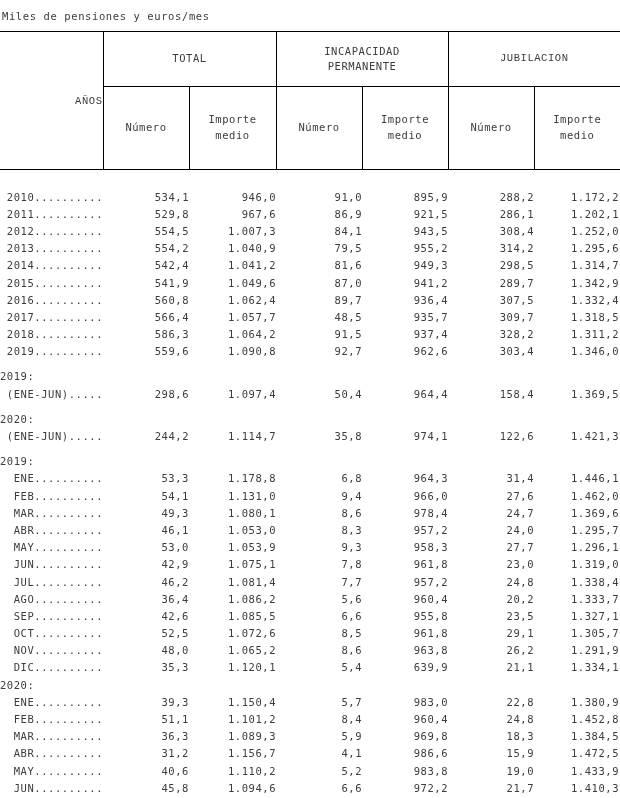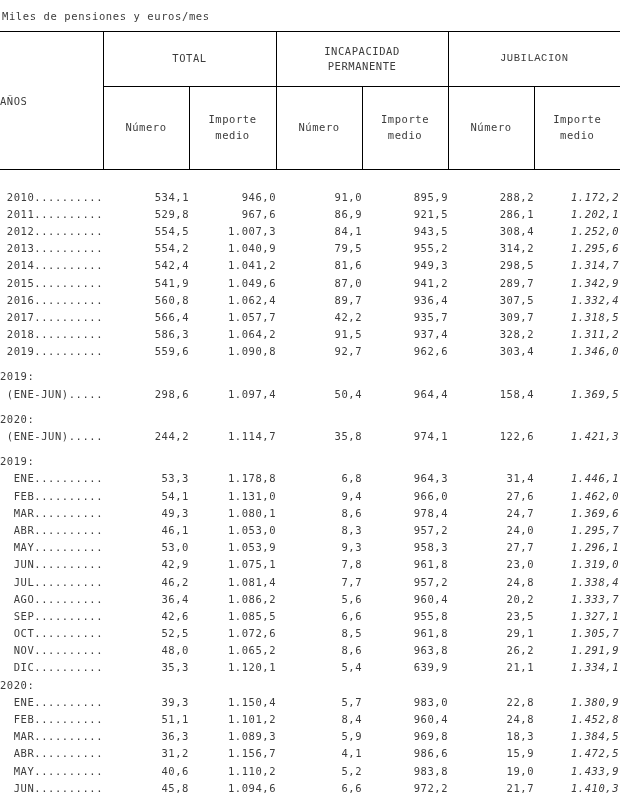--- a/index.html
+++ b/index.html
@@ -47,23 +47,24 @@
   }
   table.grid td, table.grid th {
     padding: 0;
     margin: 0;
     font-weight: normal;
   }
   .hdr-anos {
     border-top: 1.2px solid #000;
     border-bottom: 1.2px solid #000;
     border-right: 1.2px solid #000;
-    text-align: left;
+    text-align: right;
     vertical-align: middle;
     height: 136px;
+    font-family: Liberation Mono, monospace;
   }
   .grp {
     text-align: center;
     vertical-align: middle;
     height: 54px;
     border-top: 1.2px solid #000;
     border-bottom: 1.2px solid #000;
     border-right: 1.2px solid #000;
     line-height: 1.45;
   }
@@ -87,21 +88,21 @@
     text-align: right;
     white-space: pre;
     padding-left: 2px;
     overflow: hidden;
   }
   td.num {
     text-align: right;
     white-space: nowrap;
     padding-right: 8px;
   }
-  td.num.edge { padding-right: 1px; font-style: italic; }
+  td.num.edge { padding-right: 1px; }
 
   tr.grouprow td { height: 17.2px; vertical-align: middle; border: none; margin-left: 20px; }
   td.grouplbl {
     text-align: left;
     white-space: pre;
     padding-left: 2px;
   }
   tr.gaprow td { height: 8px; border: none; }
 </style>
 </head>
@@ -217,21 +218,21 @@
           <td class="num">1.062,4</td>
           <td class="num">89,7</td>
           <td class="num">936,4</td>
           <td class="num">307,5</td>
           <td class="num edge">1.332,4</td>
         </tr>
         <tr class="datarow">
           <td class="lbl">2017..........</td>
           <td class="num">566,4</td>
           <td class="num">1.057,7</td>
-          <td class="num">42,2</td>
+          <td class="num">48,5</td>
           <td class="num">935,7</td>
           <td class="num">309,7</td>
           <td class="num edge">1.318,5</td>
         </tr>
         <tr class="datarow">
           <td class="lbl">2018..........</td>
           <td class="num">586,3</td>
           <td class="num">1.064,2</td>
           <td class="num">91,5</td>
           <td class="num">937,4</td>

